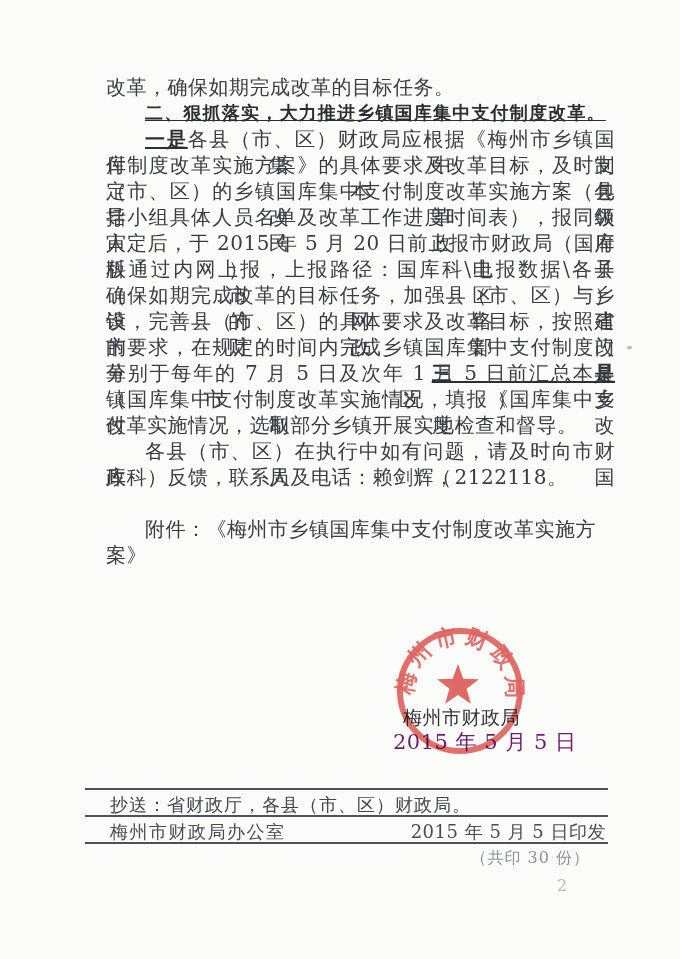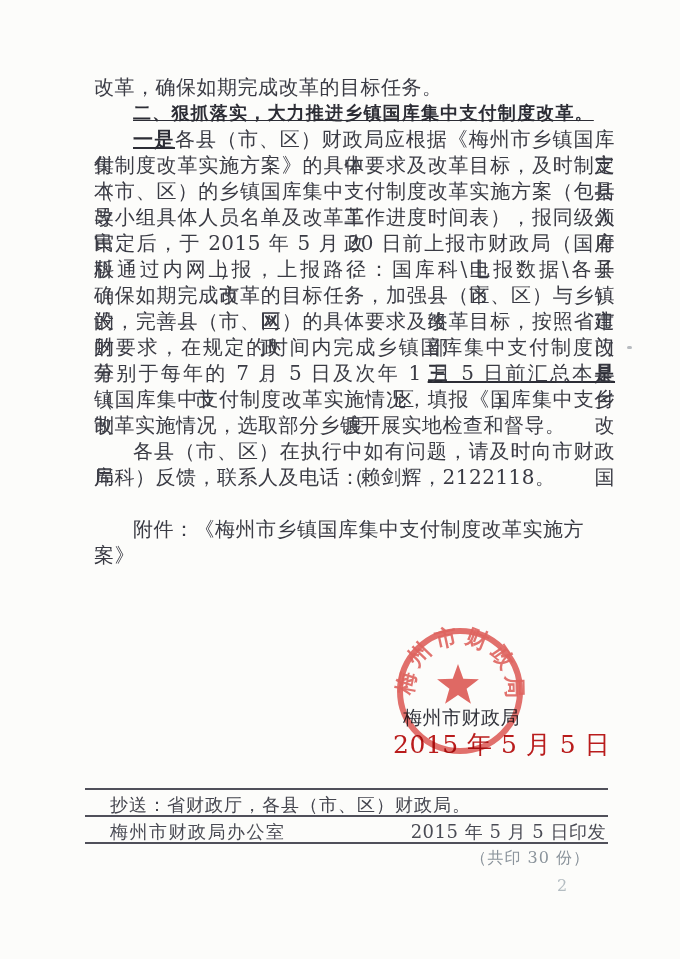--- a/index.html
+++ b/index.html
@@ -7,37 +7,38 @@
     position:relative;width:680px;height:959px;margin:0 auto;
     background:#fcfcfa;overflow:hidden;
     font-family:"DejaVu Serif","Liberation Serif",serif;
     color:#3a3b44;
   }
   
   .doc-body{position:absolute;left:94px;top:74px;width:521px;}
   .line{
     height:26px;line-height:26px;font-size:20px;letter-spacing:.5px;
     color:#3a3b44;
+    margin-left:12px;
   }
   .line.blank{height:26px;}
   .line.indent{text-indent:39px;}
   .line.fill{text-align:justify;text-align-last:justify;}
   .line .b{
     font-family:"DejaVu Sans","Liberation Sans",sans-serif;
     font-weight:700;color:#2c2d35;text-decoration:underline;
   }
   .line.heading{font-size:18px;letter-spacing:1.2px;}
   
   .sig-name{
     position:absolute;left:403px;top:705px;font-size:19px;letter-spacing:.5px;
     color:#33343c;
   }
   .sig-date{
-    position:absolute;left:393px;top:728px;font-size:25px;letter-spacing:.5px;
-    color:#b91c1c;
+    position:absolute;left:393px;top:728px;font-size:21px;letter-spacing:.5px;
+    color:#701a75;
   }
   
   .seal{
     position:absolute;left:380px;top:611px;width:160px;height:160px;
     mix-blend-mode:multiply;opacity:.88;
   }
   .seal text{
     font-family:"DejaVu Sans","Liberation Sans",sans-serif;
     font-weight:700;
   }

